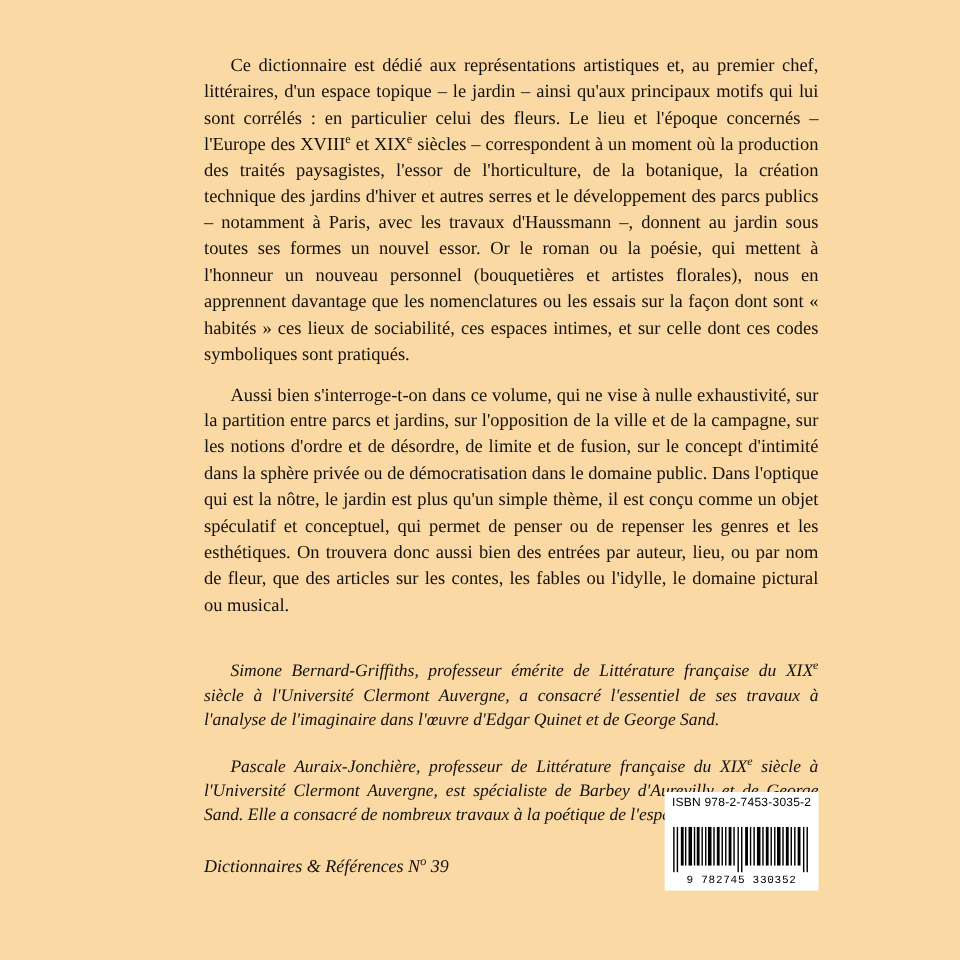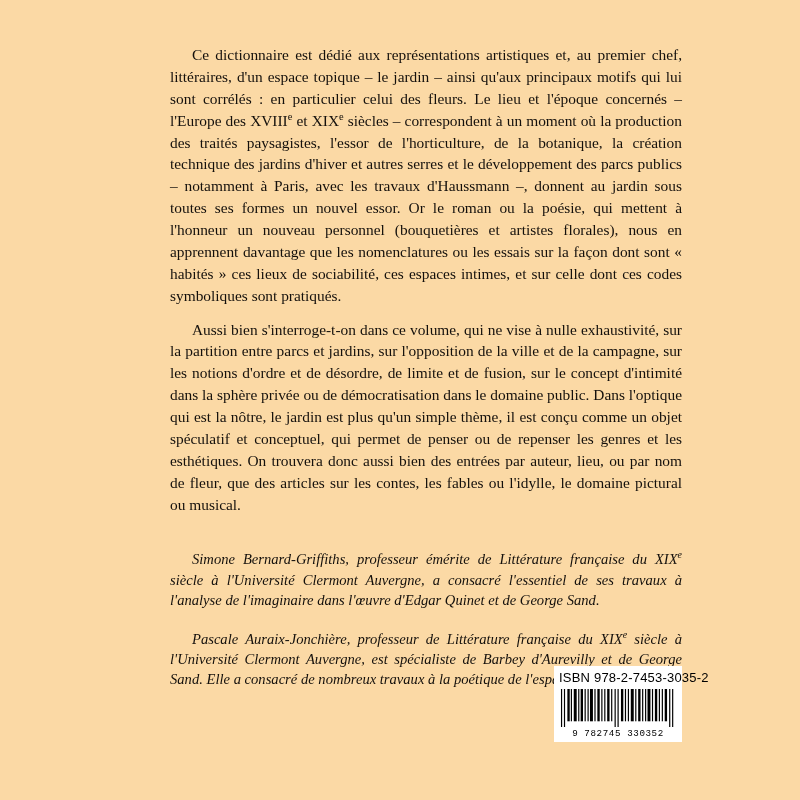--- a/index.html
+++ b/index.html
@@ -95,25 +95,25 @@
     right: 62px;
     bottom: 0;
     width: 128px;
     background: #ffffff;
     padding: 3px 4px 2px 4px;
     box-sizing: border-box;
     border: 1px solid #ffffff;
   }
   .isbn-label {
     font-family: "Liberation Sans", sans-serif;
-    font-size: 13px;
+    font-size: 10px;
     color: #000000;
     text-align: center;
     letter-spacing: 0.2px;
-    margin-bottom: 4px;
+    margin-bottom: 14px;
     white-space: nowrap;
   }
   .bars {
     height: 38px;
     width: 100%;
     display: block;
   }
   .barcode-digits {
     font-family: Liberation Mono, monospace;
     font-size: 9.2px;
@@ -140,20 +140,21 @@
         <span class="name">Simone Bernard-Griffiths,</span><span> professeur émérite de Littérature française du XIX<span class="sup">e</span> siècle à l'Université Clermont Auvergne, a consacré l'essentiel de ses travaux à l'analyse de l'imaginaire dans l'œuvre d'Edgar Quinet et de George Sand.</span>
       </p>
       <p class="bio">
         <span class="name">Pascale Auraix-Jonchière,</span><span> professeur de Littérature française du XIX<span class="sup">e</span> siècle à l'Université Clermont Auvergne, est spécialiste de Barbey d'Aurevilly et de George Sand. Elle a consacré de nombreux travaux à la poétique de l'espace.</span>
       </p>
     </div>
 
   </div>
 
   <div class="footer">
+    <div class="series">Dictionnaires &amp; Références N<span class="sup">o</span> 39</div>
 
     <div class="barcode-block">
       <div class="isbn-label">ISBN  978-2-7453-3035-2</div>
       <svg class="bars" viewBox="0 0 120 40" preserveAspectRatio="none">
         <rect x="0" y="0" width="120" height="40" fill="#ffffff"></rect>
         <g fill="#000000">
           <rect x="2" y="0" width="1.2" height="40"></rect>
           <rect x="5" y="0" width="1.2" height="40"></rect>
           <rect x="8.5" y="0" width="2.4" height="34"></rect>
           <rect x="12" y="0" width="1.2" height="34"></rect>

